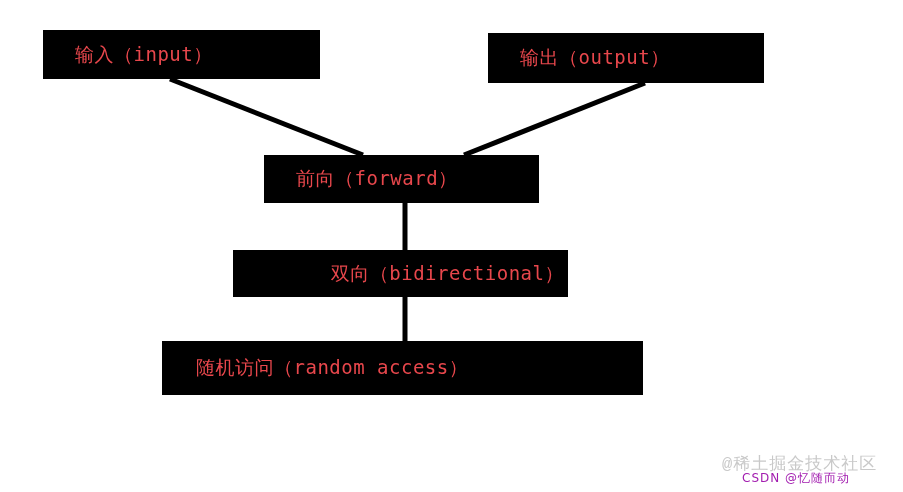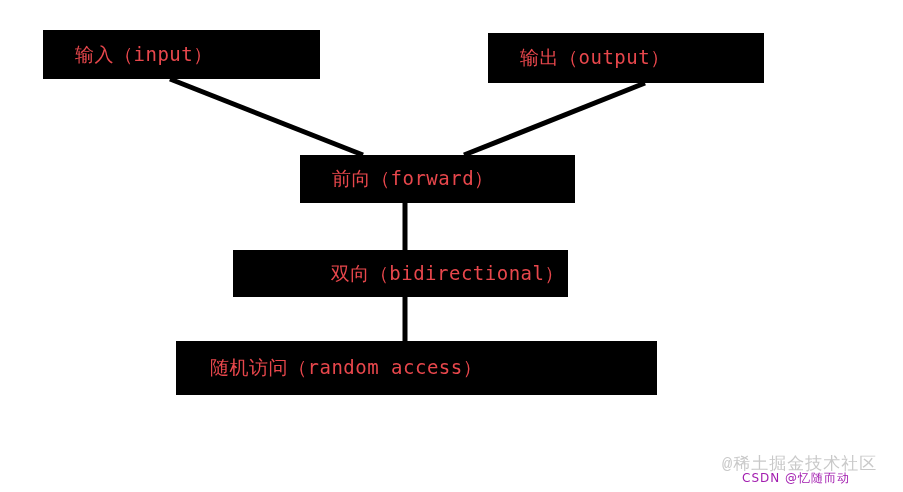--- a/index.html
+++ b/index.html
@@ -54,31 +54,30 @@
     top: 33px;
     width: 276px;
     height: 50px;
     margin-left: 7px;
   }
   #node-forward {
     left: 264px;
     top: 155px;
     width: 275px;
     height: 48px;
-    margin-left: 36px;
   }
   #node-bidirectional {
     left: 233px;
     top: 250px;
     width: 335px;
     height: 47px;
     justify-content: flex-end;
   }
   #node-random-access {
-    left: 176px;
+    left: 162px;
     top: 341px;
     width: 481px;
     height: 54px;
   }
   #node-random-access .node-label {
     padding-left: 30px;
   }
   .watermark {
     position: absolute;
     white-space: nowrap;

